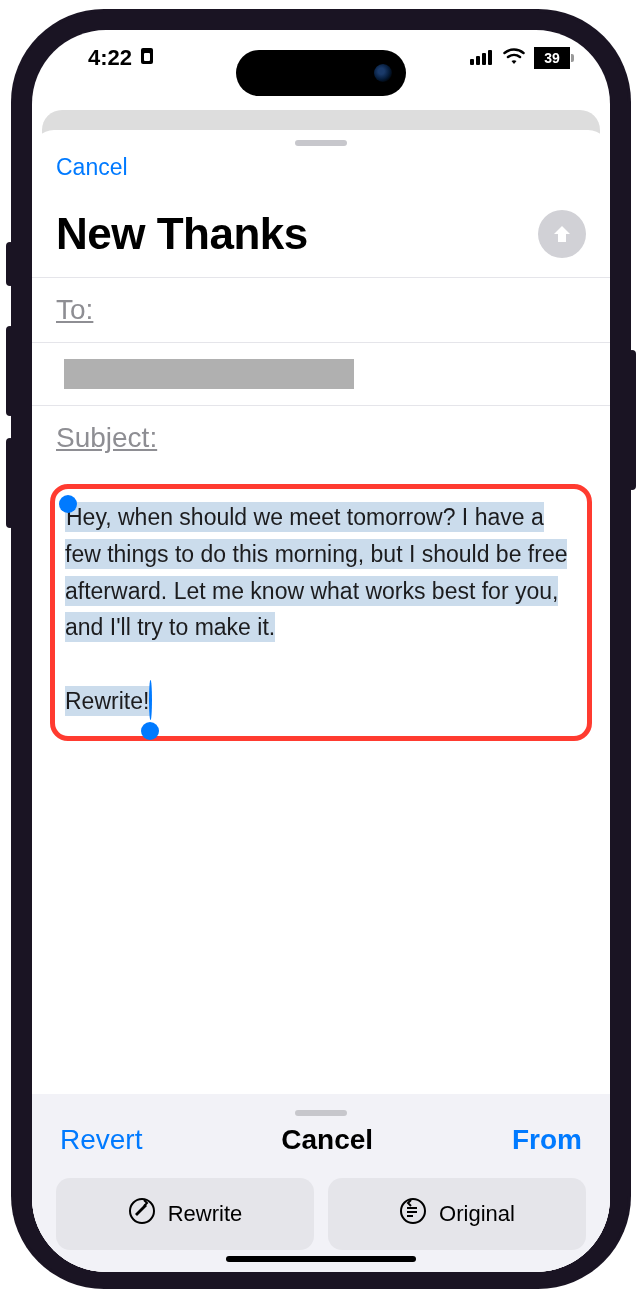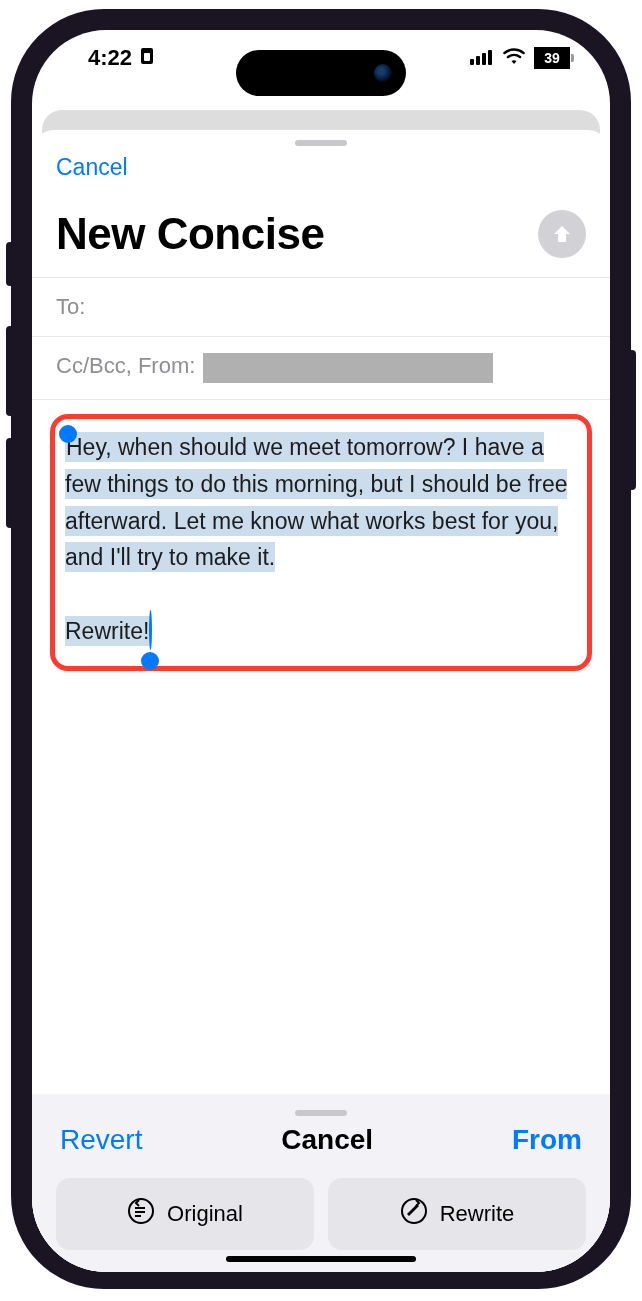--- a/index.html
+++ b/index.html
@@ -130,23 +130,25 @@
   .send-btn {
     width: 48px; height: 48px;
     border-radius: 50%;
     background: #d1d1d6;
     display: flex; align-items: center; justify-content: center;
   }
 
   .field {
     padding: 16px 24px;
     border-bottom: 1px solid #e5e5ea;
-    font-size: 22px;
+    font-size: 28px;
     color: #8e8e93;
     display: flex;
+    align-items: center;
+    text-decoration: underline;
   }
   .field.first { border-top: 1px solid #e5e5ea; }
   .from-redact {
     display: inline-block;
     width: 290px; height: 30px;
     background: #b0b0b0;
     margin-left: 8px;
   }
 
   .body-area {
@@ -286,34 +288,36 @@
     <div class="bg-sheet"></div>
 
     <div class="sheet">
       <div class="grabber"></div>
 
       <div class="sheet-top">
         <span class="cancel">Cancel</span>
       </div>
 
       <div class="title-row">
-        <div class="title">New Concise</div>
+        <div class="title">New Thanks</div>
         <div class="send-btn">
           <svg width="24" height="24" viewBox="0 0 24 24">
               <path d="M12 4 L20 12 L16 12 L16 20 L8 20 L8 12 L4 12 Z" fill="#fff"></path>
             </svg>
         </div>
       </div>
 
       <div class="field first">
         <span>To:</span>
       </div>
       <div class="field">
-        <span>Cc/Bcc, From:</span>
         <span class="from-redact"></span>
+      </div>
+      <div class="field" style="border-bottom:none">
+        <span>Subject:</span>
       </div>
 
       <div class="body-area">
         <div class="highlight-box">
           <div class="sel-handle start"></div>
           <span class="sel-text">
             <span>Hey, when should we meet tomorrow? I have a few things to do this morning, but I should be free afterward. Let me know what works best for you, and I'll try to make it.</span><br><br><span>Rewrite!</span>
           </span>
           <div class="sel-handle end-bar"></div>
           <div class="sel-handle end-dot"></div>
@@ -321,42 +325,42 @@
       </div>
 
       <div class="toolbar">
         <div class="toolbar-grabber"></div>
         <div class="toolbar-row1">
           <span class="link">Revert</span>
           <span class="mode">Cancel</span>
           <span class="link bold">From</span>
         </div>
         <div class="toolbar-row2">
+          <div class="pill">
+            <span>
+              <svg width="28" height="28" viewBox="0 0 28 28">
+                  <circle cx="14" cy="14" r="12" stroke="#000" stroke-width="2" fill="none"></circle>
+                  <path d="M9 19 L19 9 L17 7 L7 17 Z" fill="#000"></path>
+                  <path d="M16 3 L19 6 L16 9" stroke="#000" stroke-width="2" fill="none"></path>
+                </svg>
+            </span>
+            <span>Rewrite</span>
+          </div>
           <div class="pill">
             <span>
               <svg width="28" height="28" viewBox="0 0 28 28">
                   <circle cx="14" cy="14" r="12" stroke="#000" stroke-width="2" fill="none"></circle>
                   <line x1="8" y1="11" x2="18" y2="11" stroke="#000" stroke-width="2"></line>
                   <line x1="8" y1="15" x2="18" y2="15" stroke="#000" stroke-width="2"></line>
                   <line x1="8" y1="19" x2="14" y2="19" stroke="#000" stroke-width="2"></line>
                   <path d="M12 3 L9 6 L12 9" stroke="#000" stroke-width="2" fill="none"></path>
                 </svg>
             </span>
             <span>Original</span>
           </div>
-          <div class="pill">
-            <span>
-              <svg width="28" height="28" viewBox="0 0 28 28">
-                  <circle cx="14" cy="14" r="12" stroke="#000" stroke-width="2" fill="none"></circle>
-                  <path d="M9 19 L19 9 L17 7 L7 17 Z" fill="#000"></path>
-                  <path d="M16 3 L19 6 L16 9" stroke="#000" stroke-width="2" fill="none"></path>
-                </svg>
-            </span>
-            <span>Rewrite</span>
-          </div>
         </div>
       </div>
 
       <div class="home-indicator"></div>
     </div>
 
   </div>
 </div>
 
 </body></html>

